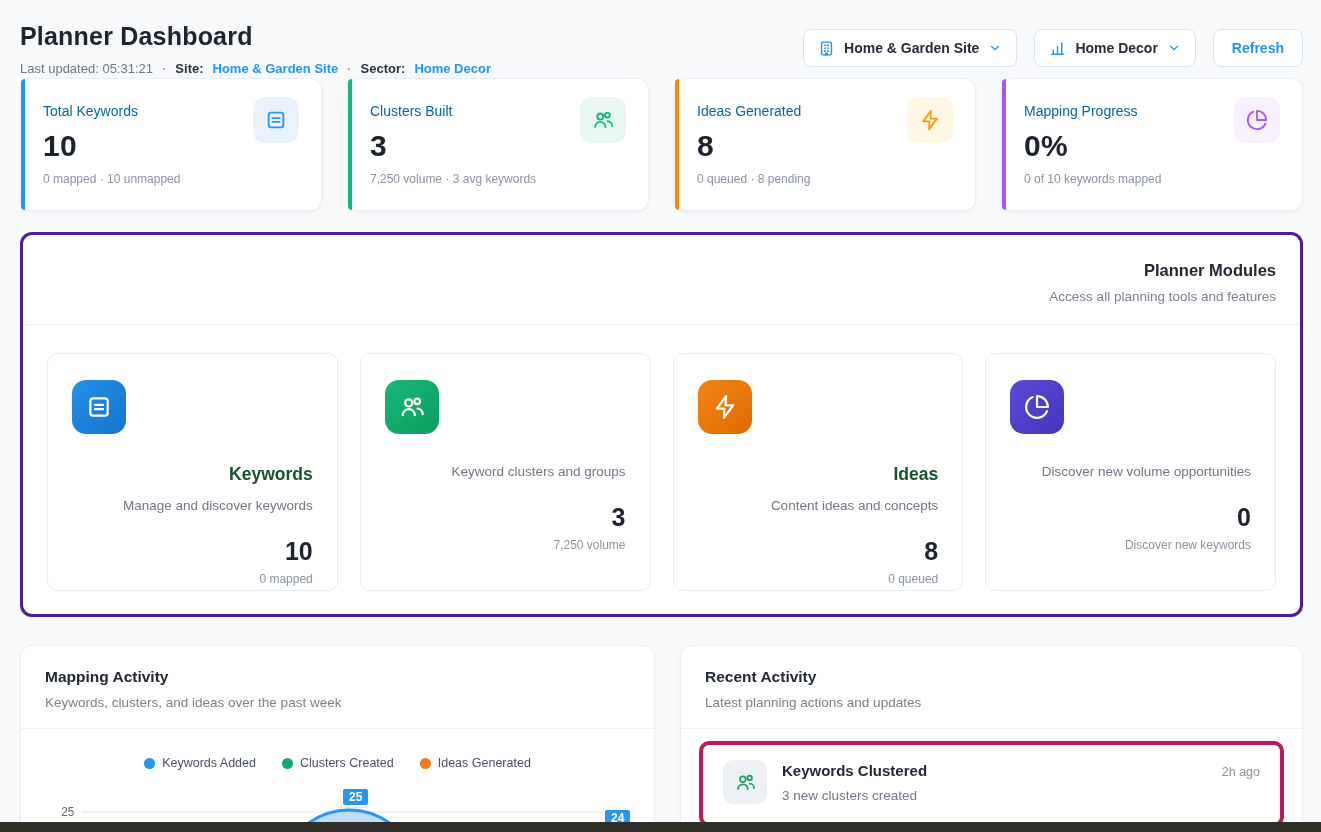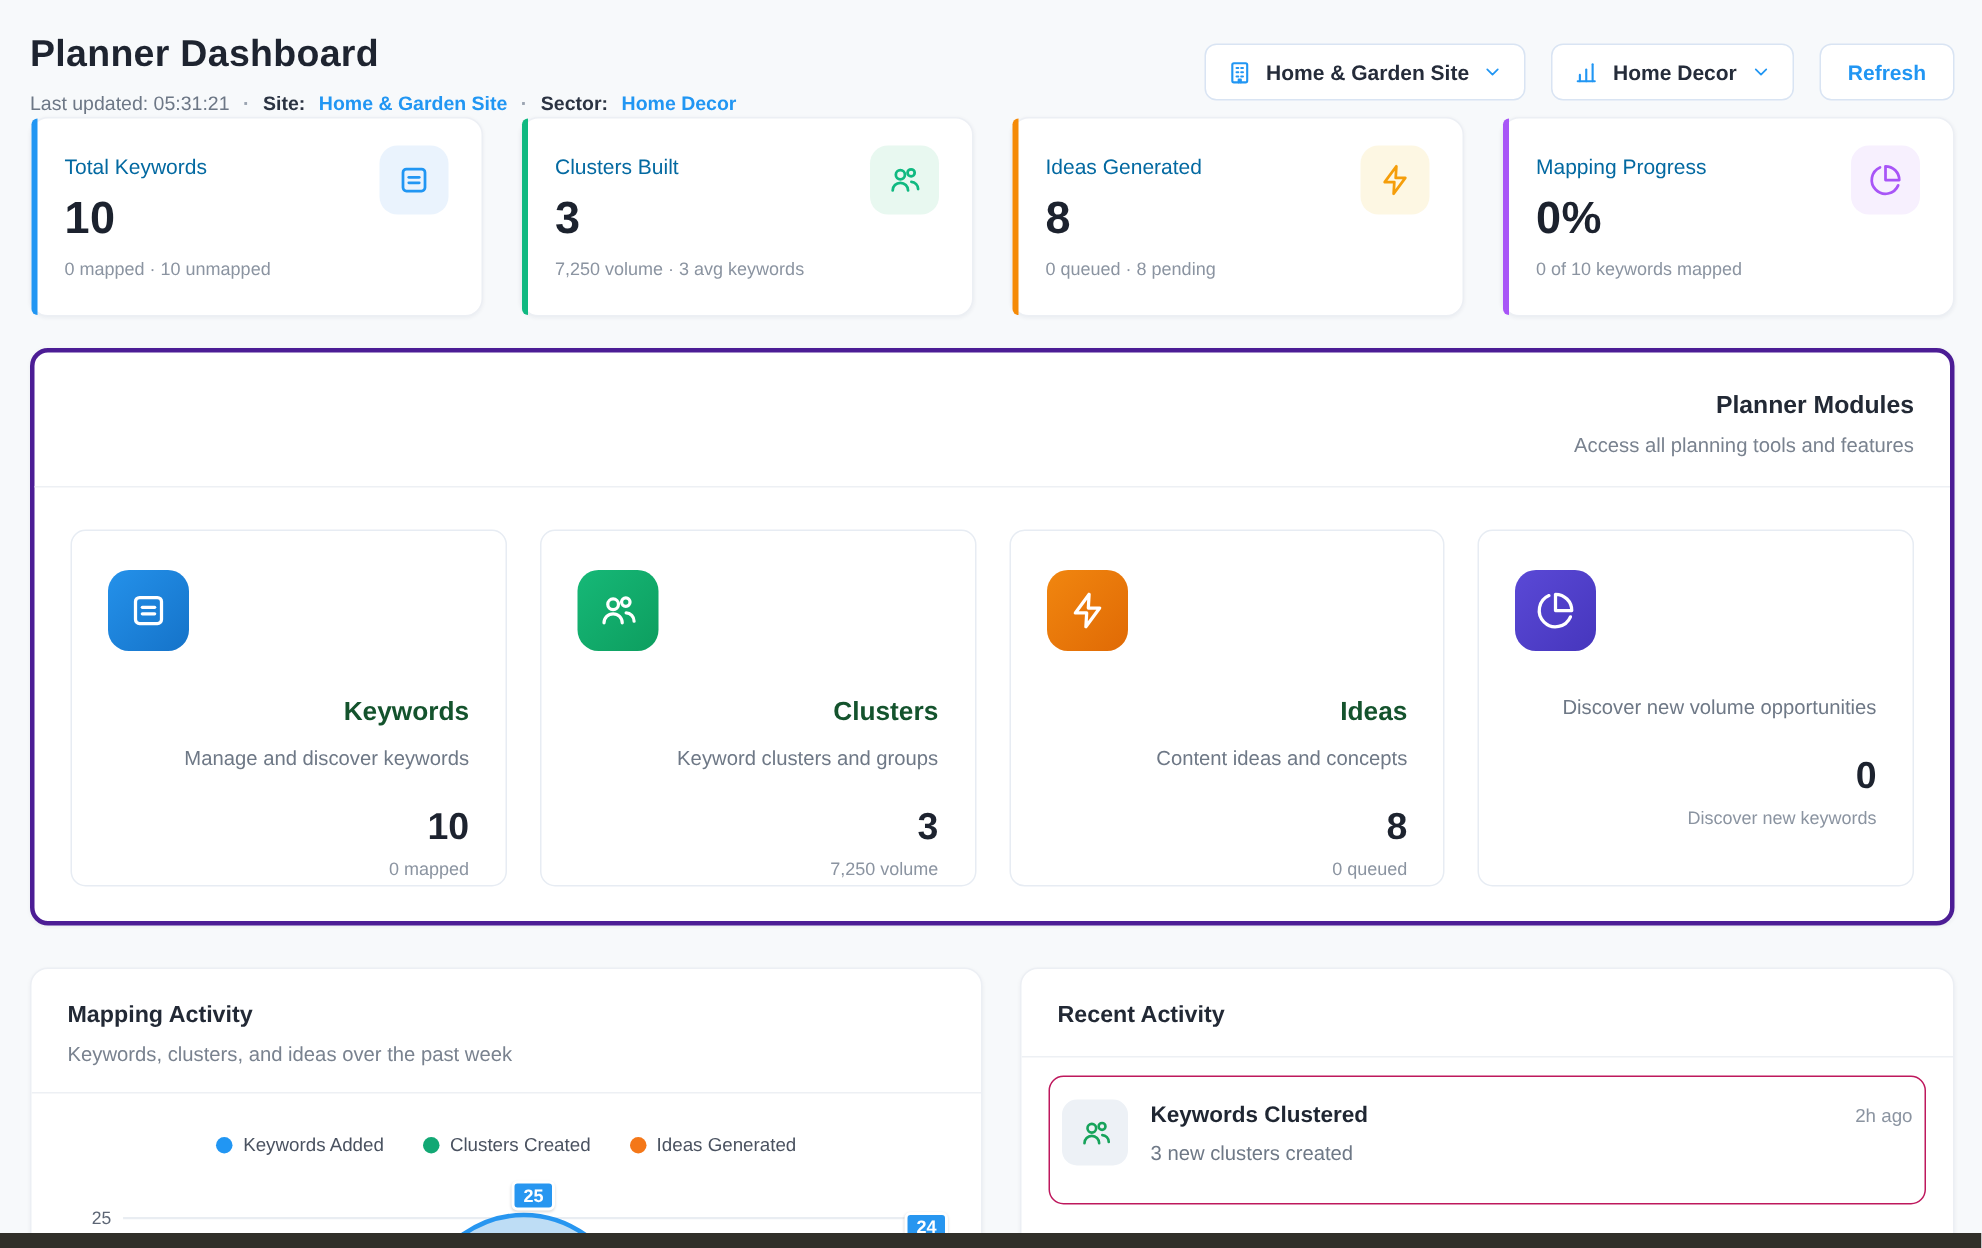--- a/index.html
+++ b/index.html
@@ -111,22 +111,22 @@
 
   .chart-wrap { position:absolute; left:24px; right:24px; top:136px; height:76px; }
   .chart-svg { width:100%; height:100%; display:block; }
   .chart-badge {
     position:absolute; background:#2796f0; color:#fff; font-size:12px; font-weight:700;
     padding:2px 6px; border-radius:4px; border:2px solid #fff; line-height:1;
     box-shadow:0 1px 2px rgba(0,0,0,.15);
   }
 
   .activity-item {
-    margin:12px 18px 0; border:1px solid #be185d; border-radius:10px;
-    padding:15px 8px; display:flex; gap:15px; align-items:flex-start; cursor:pointer; height:86px;
+    margin:12px 18px 0; border:4px solid #be185d; border-radius:10px;
+    padding:15px 20px; display:flex; gap:15px; align-items:flex-start; cursor:pointer; height:86px;
   }
   .activity-iconbox {
     width:44px; height:44px; border-radius:10px; background:#edf1f6; color:#17a35b; flex:none;
     display:flex; align-items:center; justify-content:center;
   }
   .activity-iconbox svg { width:21px; height:21px; }
   .activity-body { flex:1; }
   .activity-top { display:flex; justify-content:space-between; align-items:baseline; }
   .activity-title { font-size:15px; font-weight:700; color:#1f2632; margin-top:2px; }
   .activity-time { font-size:12.5px; color:#8b94a1; }
@@ -270,21 +270,20 @@
       <div class="module-desc">Manage and discover keywords</div>
       <div class="module-value">10</div>
       <div class="module-caption">0 mapped</div>
     </div>
     <div class="module-tile m-green">
       <div class="module-iconbox">
           <svg class="ic">
             <use href="#i-users"></use>
           </svg>
         </div>
-      <div class="module-title">Clusters</div>
       <div class="module-desc">Keyword clusters and groups</div>
       <div class="module-value">3</div>
       <div class="module-caption">7,250 volume</div>
     </div>
     <div class="module-tile m-orange">
       <div class="module-iconbox">
           <svg class="ic">
             <use href="#i-zap"></use>
           </svg>
         </div>
@@ -334,20 +333,21 @@
       <path d="M170 110 C 235 110 245 28 312 28 C 379 28 390 110 450 110 M480 110 C 520 110 556 58 600 40" fill="none" stroke="#2796f0" stroke-width="3" stroke-linecap="round"></path>
     </svg>
     <div class="chart-badge" style="left:296px; top:5px;">25</div>
     <div class="chart-badge" style="left:558px; top:26px;">24</div>
   </div>
 </div>
 
 <div class="panel panel-right">
   <div class="section-head">
     <div class="section-title">Recent Activity</div>
+    <div class="section-sub">Latest planning actions and updates</div>
   </div>
   <div class="divider"></div>
   <div class="activity-item">
     <div class="activity-iconbox">
         <svg class="ic">
           <use href="#i-users"></use>
         </svg>
       </div>
     <div class="activity-body">
       <div class="activity-top">

